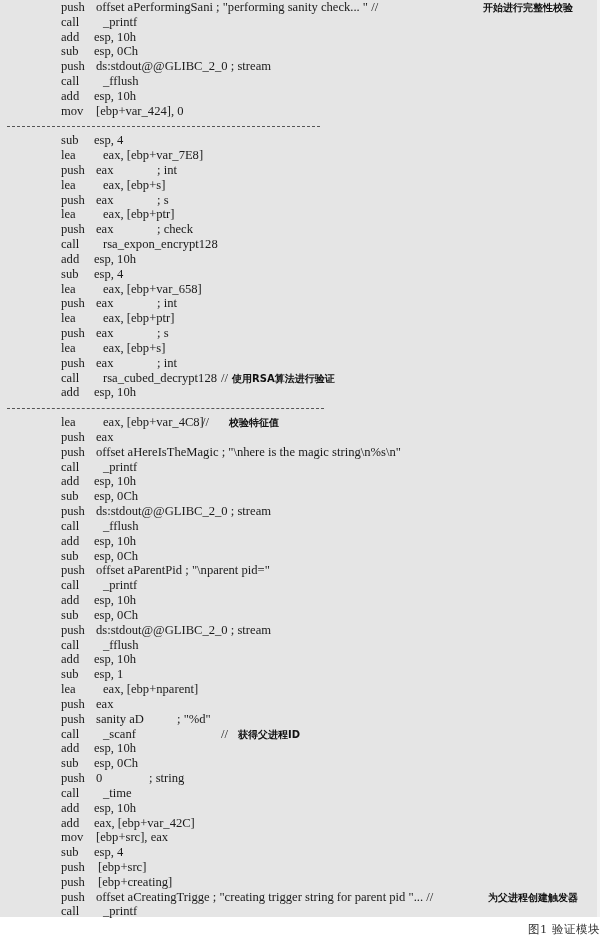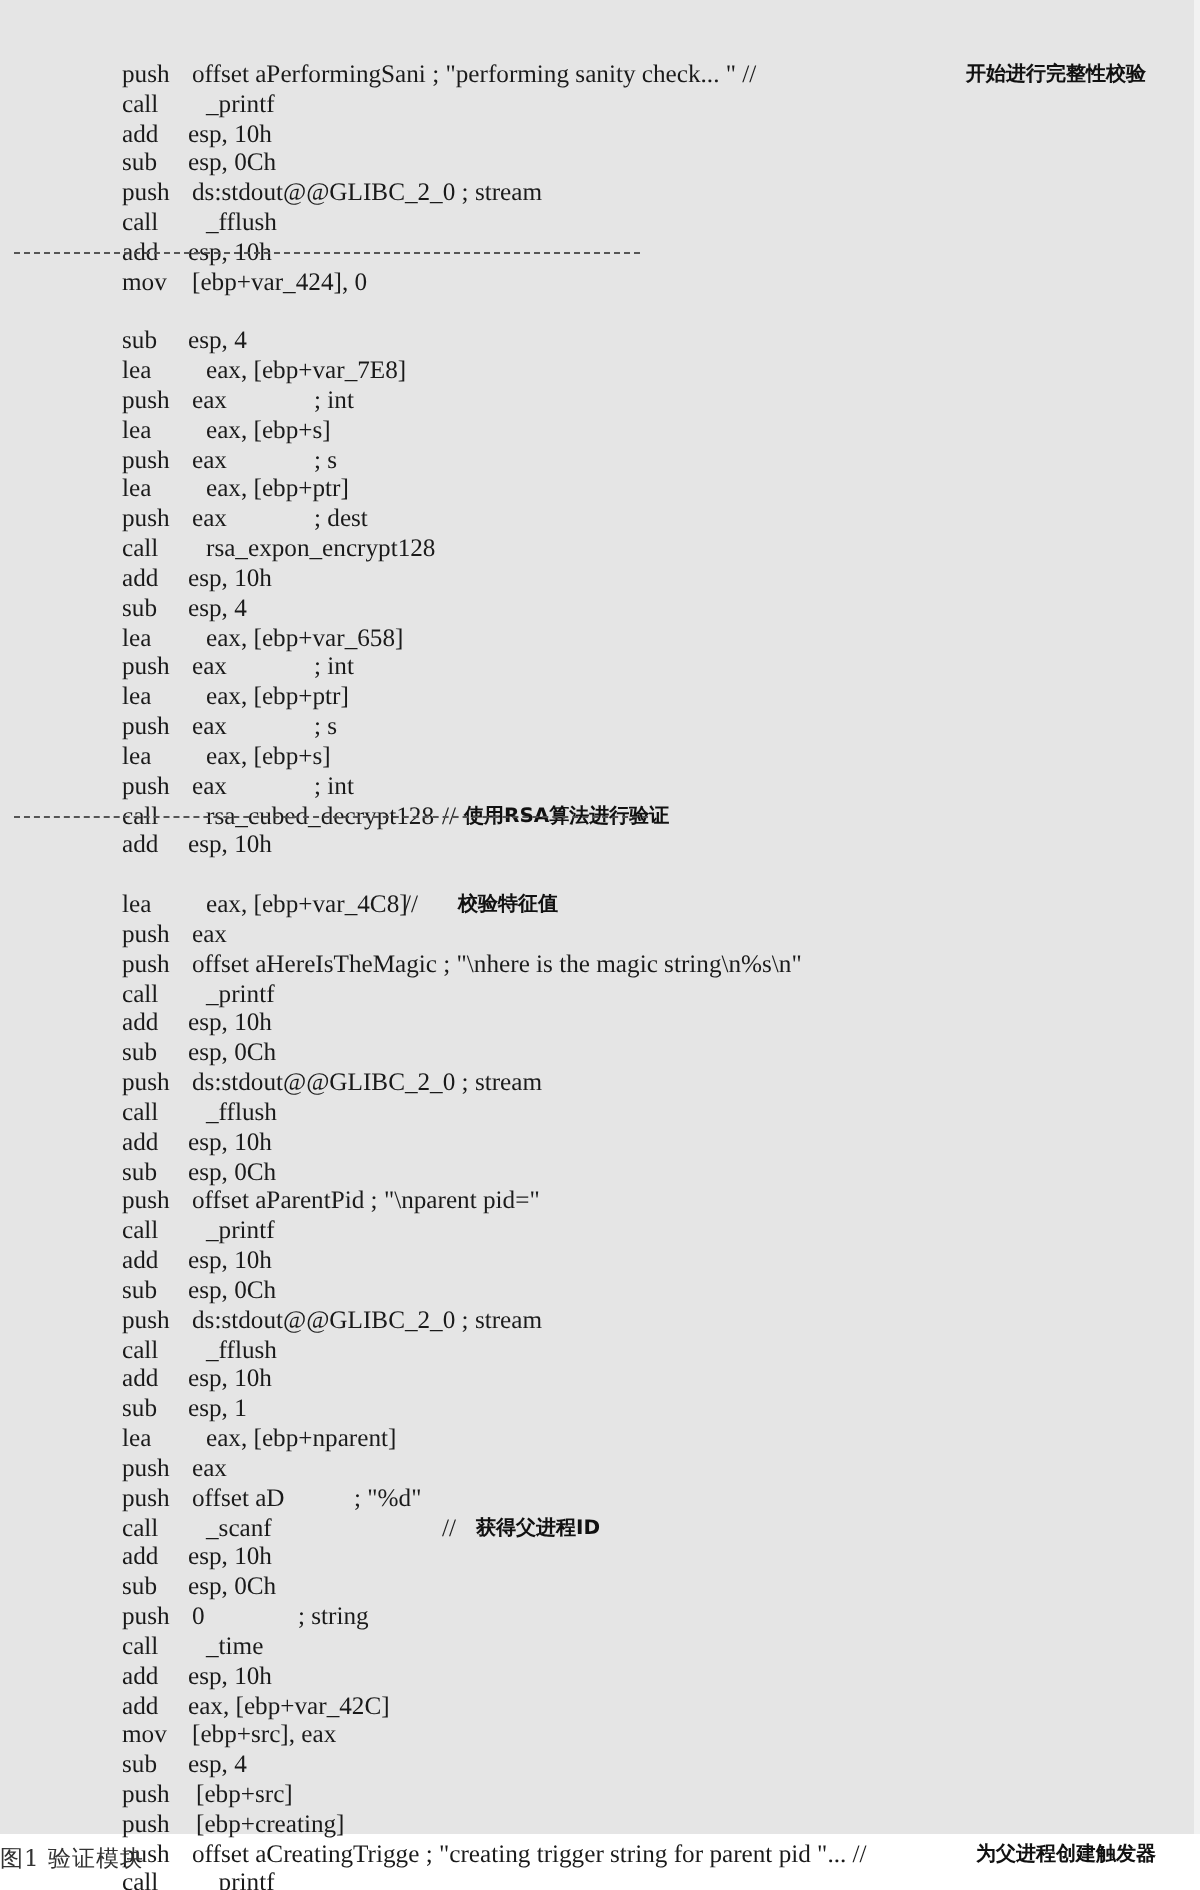--- a/index.html
+++ b/index.html
@@ -24,21 +24,20 @@
       background: #e5e5e5;
       border-right: 3px solid #f2f2f2;
     }
     .line {
       position: absolute;
       left: 61px;
       height: 15px;
       font-size: 12.6px;
       line-height: 15px;
       white-space: pre;
-      margin-top: 30px;
     }
     .line .op {
       position: absolute;
       left: 0;
       top: 0;
     }
     .line .arg {
       position: absolute;
       left: 42px;
       top: 0;
@@ -61,21 +60,21 @@
       position: absolute;
       left: 7px;
       height: 0;
       border-top: 1.4px dashed #555;
     }
     .caption {
       position: absolute;
       top: 922px;
       left: 0;
       width: 600px;
-      text-align: left;
+      text-align: right;
       font-family: "DejaVu Serif", "Liberation Serif", serif;
       font-size: 11.5px;
       color: #333;
       letter-spacing: 0.5px;
     }
   </style>
 </head>
 <body>
 
 <div class="code-box">
@@ -138,21 +137,21 @@
     <span class="arg wide">eax</span>
     <span class="cmt" style="left:96px">; s</span>
   </div>
   <div class="line" style="top:207px">
     <span class="op">lea</span>
     <span class="arg">eax, [ebp+ptr]</span>
   </div>
   <div class="line" style="top:222px">
     <span class="op">push</span>
     <span class="arg wide">eax</span>
-    <span class="cmt" style="left:96px">; dest</span>
+    <span class="cmt" style="left:96px">; check</span>
   </div>
   <div class="line" style="top:237px">
     <span class="op">call</span>
     <span class="arg">rsa_expon_encrypt128</span>
   </div>
   <div class="line" style="top:252px">
     <span class="op">add</span>
     <span class="arg mid">esp, 10h</span>
   </div>
   <div class="line" style="top:267px">
@@ -276,21 +275,21 @@
   <div class="line" style="top:682px">
     <span class="op">lea</span>
     <span class="arg">eax, [ebp+nparent]</span>
   </div>
   <div class="line" style="top:697px">
     <span class="op">push</span>
     <span class="arg wide">eax</span>
   </div>
   <div class="line" style="top:712px">
     <span class="op">push</span>
-    <span class="arg wide">offset aD</span>
+    <span class="arg wide">sanity aD</span>
     <span class="cmt" style="left:116px">; "%d"</span>
   </div>
   <div class="line" style="top:727px">
     <span class="op">call</span>
     <span class="arg">_scanf</span>
     <span class="cmt" style="left:160px">//</span>
     <span class="note" style="left:177px">获得父进程ID</span>
   </div>
   <div class="line" style="top:741px">
     <span class="op">add</span>

